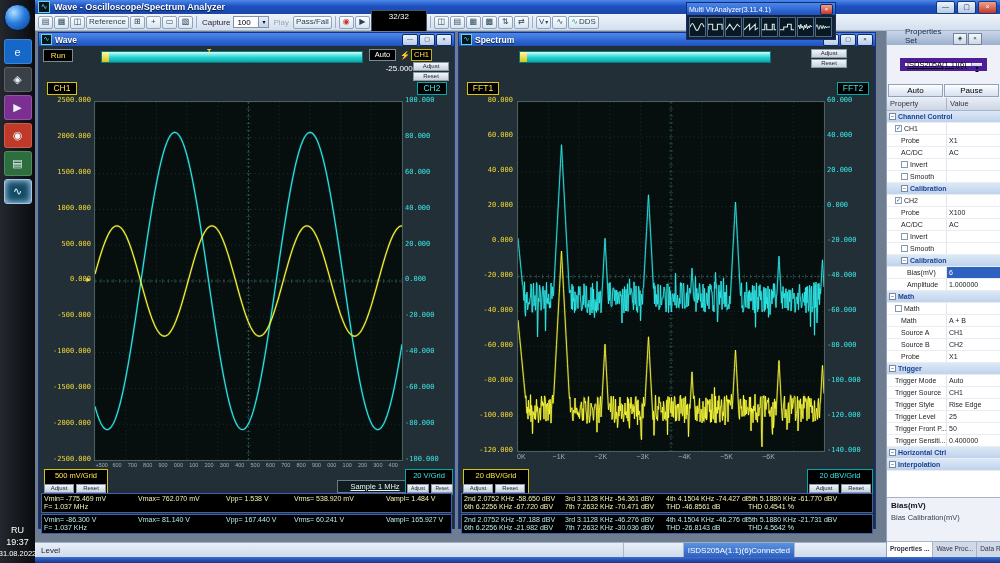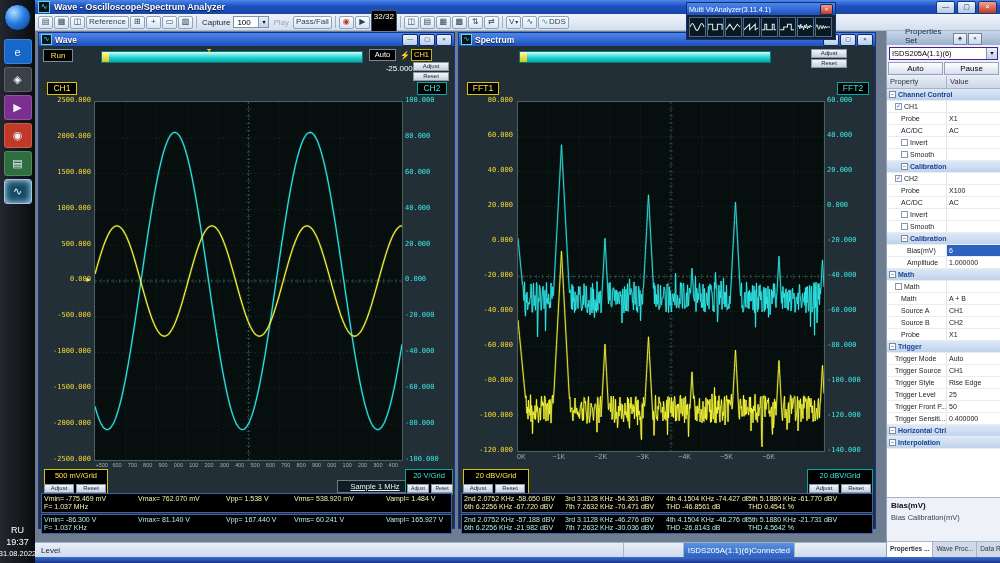--- a/index.html
+++ b/index.html
@@ -25,21 +25,21 @@
   .win-btn.close{background:linear-gradient(180deg,#f0a090,#c23825);color:#fff;}
   #menubar{height:13px;background:linear-gradient(180deg,#f2f6fc,#dae4f2);display:flex;align-items:center;padding-left:3px;border-bottom:1px solid #b8c6da;flex:0 0 13px;}
   .menu-item{font-size:9px;color:#151515;padding:0 7px;}
   #toolbar{height:16px;background:linear-gradient(180deg,#eef3fa,#d4dfee);display:flex;align-items:center;gap:1px;padding:0 3px;border-bottom:1px solid #aab8cc;flex:0 0 16px;}
   .tb-btn{height:13px;min-width:15px;border:1px solid #8fa3bd;border-radius:2px;background:linear-gradient(180deg,#fdfeff,#d9e4f1);font-size:8px;line-height:12px;text-align:center;color:#245;padding:0 2px;box-sizing:border-box;display:inline-flex;align-items:center;justify-content:center;gap:1px;}
   .tb-sep{width:1px;height:12px;background:#9fb0c4;margin:0 2px;}
   .tb-label{font-size:8px;color:#223;padding:0 2px;}
   .tb-text-dim{font-size:8px;color:#9aa6b6;padding:0 3px;}
   .tb-combo{height:12px;width:36px;border:1px solid #7e93ad;background:#fff;font-size:8px;display:flex;align-items:center;padding-left:3px;box-sizing:border-box;}
   .tb-combo .arrow{margin-left:auto;width:9px;background:linear-gradient(180deg,#e8f0fa,#c2d2e8);text-align:center;font-size:6px;line-height:10px;border-left:1px solid #7e93ad;}
-  .tb-counter{height:24px;min-width:24px;background:#000;color:#fff;font-size:8px;line-height:12px;text-align:right;border:1px solid #456;padding:0 2px;box-sizing:border-box;}
+  .tb-counter{height:24px;min-width:24px;background:#000;color:#fff;font-size:8px;line-height:12px;text-align:right;border:1px solid #456;padding:0 17px;box-sizing:border-box;}
 
   #middle{flex:1;display:flex;min-height:0;}
   #mdi-col{flex:1;display:flex;flex-direction:column;min-width:0;}
   #mdi{flex:1;position:relative;background:#6e7e90;overflow:hidden;}
   #statusbar{height:14px;background:linear-gradient(180deg,#e8eff8,#cfdbeb);border-top:1px solid #9fb0c4;display:flex;align-items:center;font-size:8px;color:#223;flex:0 0 14px;}
   #status-ready{padding:0 6px;}
   .status-seg{border-left:1px solid #a8b6c8;height:100%;display:flex;align-items:center;padding:0 4px;box-sizing:border-box;}
   #status-device{background:linear-gradient(180deg,#5a92e0,#2f62c0);color:#fff;min-width:106px;}
   #bottom-frame{height:6px;background:linear-gradient(180deg,#3b6fd0,#16348c);flex:0 0 6px;}
 
@@ -90,21 +90,21 @@
   .gen-close{width:11px;height:9px;border:1px solid #0f2a66;background:linear-gradient(180deg,#f0a090,#c23825);color:#fff;font-size:6px;line-height:8px;text-align:center;border-radius:2px;}
   #gen-body{flex:1;display:flex;align-items:center;padding:1px 2px;gap:1px;}
   .gen-btn{width:17px;height:20px;background:#0a1824;border:1px solid #4a6a8a;display:flex;align-items:center;justify-content:center;box-sizing:border-box;}
   .gen-btn svg{width:15px;height:10px;}
 
   
   #properties{width:114px;flex:0 0 114px;background:#eef2f8;border-left:1px solid #8fa0b8;display:flex;flex-direction:column;box-sizing:border-box;}
   #prop-titlebar{height:14px;background:linear-gradient(180deg,#c9d6ea,#9db1cc);display:flex;align-items:flex-end;padding:0 18px;font-size:8px;font-weight:normal;color:#15294a;flex:0 0 14px;}
   #prop-titlebar .pt{flex:1;}
   .pbtn{width:12px;height:10px;margin-left:1px;border:1px solid #76839a;background:linear-gradient(180deg,#f4f8fc,#ccd8e8);font-size:6px;line-height:9px;text-align:center;color:#234;}
-  #prop-combo{height:13px;margin:2px;border:1px solid #4c1d95;background:#fff;display:flex;align-items:center;font-size:7.5px;padding-left:2px;box-sizing:border-box;}
+  #prop-combo{height:13px;margin:13px;border:5px solid #4c1d95;background:#fff;display:flex;align-items:center;font-size:7.5px;padding-left:2px;box-sizing:border-box;text-decoration:underline;}
   #prop-combo .arrow{margin-left:auto;width:10px;height:100%;background:linear-gradient(180deg,#e8f0fa,#c2d2e8);text-align:center;font-size:6px;line-height:11px;border-left:1px solid #7e93ad;}
   #prop-btns{display:flex;gap:1px;padding:0 1px 1px 1px;}
   .prop-btn{flex:1;height:13px;border:1px solid #8fa3bd;background:linear-gradient(180deg,#fdfeff,#d6e0ee);font-size:8px;text-align:center;line-height:12px;box-sizing:border-box;}
   #prop-header{display:flex;height:12px;font-size:7.5px;background:linear-gradient(180deg,#e8edf5,#cdd7e6);border-bottom:1px solid #a8b4c6;color:#334;flex:0 0 12px;}
   #prop-header .ph1{width:60px;border-right:1px solid #a8b4c6;padding-left:3px;line-height:12px;box-sizing:border-box;}
   #prop-header .ph2{flex:1;padding-left:3px;line-height:12px;}
   #prop-grid{flex:1;overflow:hidden;background:#fff;}
   .prop-row{display:flex;height:11px;line-height:11px;font-size:7px;border-bottom:1px solid #e8ecf3;color:#222;}
   .prop-row .pl{width:60px;border-right:1px solid #e0e5ee;display:flex;align-items:center;overflow:hidden;white-space:nowrap;box-sizing:border-box;}
   .prop-row .pv{flex:1;padding-left:2px;overflow:hidden;white-space:nowrap;}

